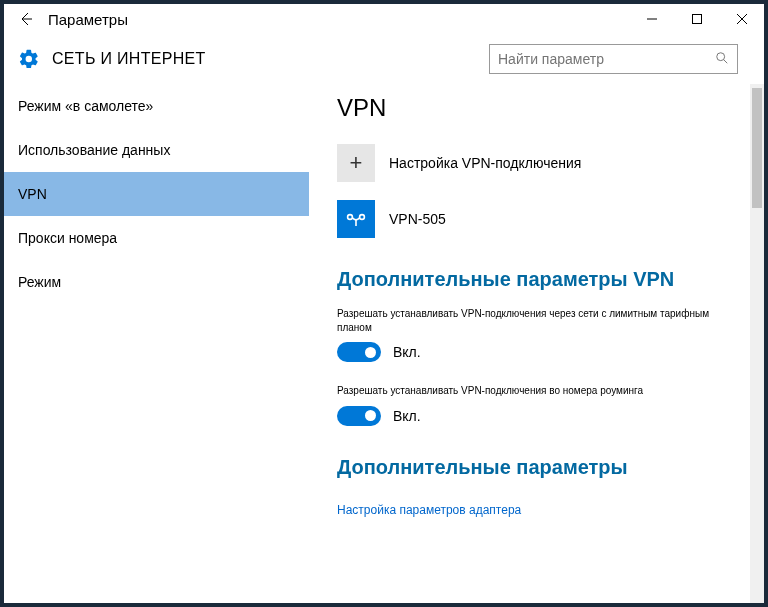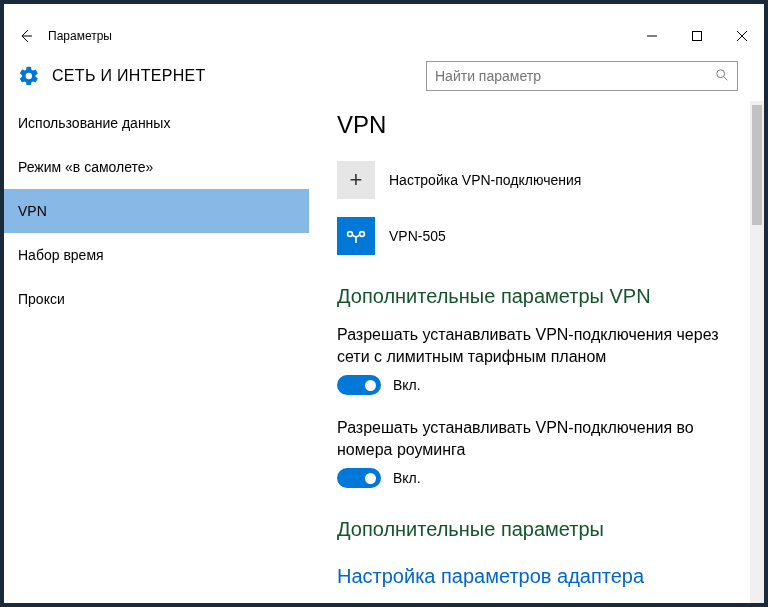--- a/index.html
+++ b/index.html
@@ -16,23 +16,22 @@
     width: 100%;
     height: 100%;
     display: flex;
     flex-direction: column;
     position: relative;
   }
   .titlebar {
     height: 30px;
     display: flex;
     align-items: center;
-    font-size: 12px;
-    color: #000;
-    margin-top: 17px;
+    font-size: 15px;
+    color: #000;
   }
   .titlebar .back {
     width: 44px;
     height: 30px;
     display: flex;
     align-items: center;
     justify-content: center;
     font-size: 16px;
   }
   .titlebar .title { flex: 0 0 auto; }
@@ -57,21 +56,21 @@
     margin-right: 12px;
     display:flex;
   }
   .header .heading {
     font-size: 16px;
     letter-spacing: 0.3px;
     color: #000;
   }
   .header .hspacer { flex: 1; }
   .search {
-    width: 312px;
+    width: 249px;
     height: 30px;
     border: 1px solid #999;
     display: flex;
     align-items: center;
     padding: 0 8px;
     margin-right: 16px;
   }
   .search input {
     border: none;
     outline: none;
@@ -106,25 +105,25 @@
     overflow-y: auto;
     position: relative;
   }
   .content h1 {
     font-weight: 400;
     font-size: 24px;
     margin-bottom: 22px;
     color: #000;
   }
   .content h2 {
-    font-weight: 400;
+    font-weight: 700;
     font-size: 20px;
     margin-top: 30px;
     margin-bottom: 16px;
-    color: #14532d;
+    color: #0369a1;
   }
   .row {
     display: flex;
     align-items: center;
     margin-bottom: 18px;
   }
   .plusbox {
     width: 38px;
     height: 38px;
     background: #e6e6e6;
@@ -143,21 +142,21 @@
     display: flex;
     align-items: center;
     justify-content: center;
     margin-right: 14px;
   }
   .row-label {
     font-size: 14px;
     color: #000;
   }
   .desc {
-    font-size: 16px;
+    font-size: 10px;
     color: #000;
     margin-bottom: 8px;
     line-height: 1.35;
   }
   .toggle-row {
     display: flex;
     align-items: center;
     margin-bottom: 22px;
   }
   .toggle {
@@ -173,21 +172,21 @@
     height: 11px;
     border-radius: 50%;
     background: #fff;
     position: absolute;
     top: 4.5px;
     right: 5px;
   }
   .toggle-label { font-size: 14px; text-align: center; }
   .link {
     color: #0066cc;
-    font-size: 20px;
+    font-size: 12px;
     margin-top: 8px;
     display: inline-block;
   }
   .scrollbar {
     position: absolute;
     right: 0;
     top: 0;
     width: 14px;
     height: 100%;
     background: #f0f0f0;
@@ -249,25 +248,25 @@
         <svg width="14" height="14" viewBox="0 0 16 16">
             <circle cx="6.5" cy="6.5" r="4.5" stroke="#666" stroke-width="1" fill="none"></circle>
             <line x1="10" y1="10" x2="14" y2="14" stroke="#666" stroke-width="1"></line>
           </svg>
       </span>
     </div>
   </div>
 
   <div class="body">
     <div class="sidebar">
+      <div class="side-item">Режим «в самолете»</div>
       <div class="side-item">Использование данных</div>
-      <div class="side-item">Режим «в самолете»</div>
       <div class="side-item selected">VPN</div>
-      <div class="side-item">Набор время</div>
-      <div class="side-item">Прокси</div>
+      <div class="side-item">Прокси номера</div>
+      <div class="side-item">Режим</div>
     </div>
 
     <div class="content">
       <h1>VPN</h1>
 
       <div class="row">
         <div class="plusbox">+</div>
         <div class="row-label">Настройка VPN-подключения</div>
       </div>
 

